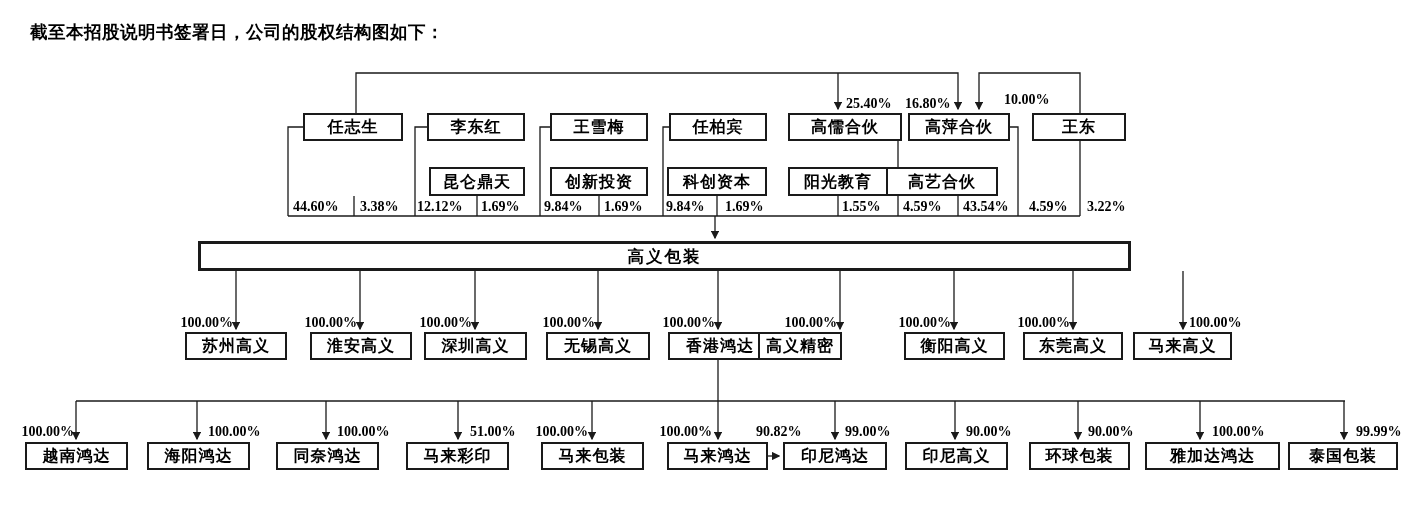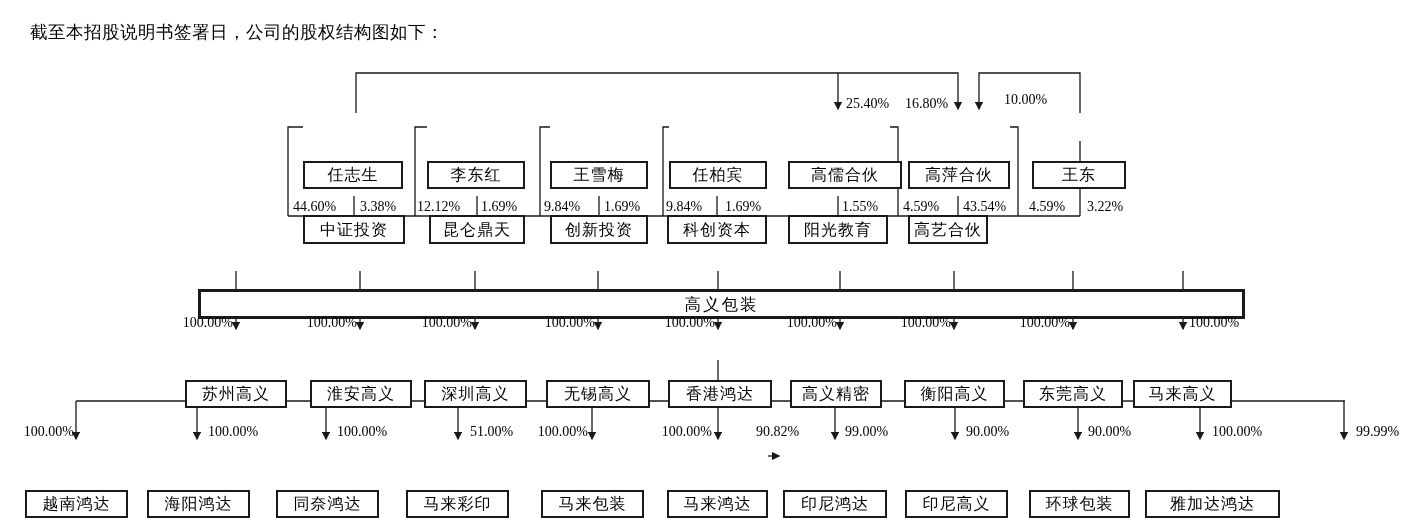--- a/index.html
+++ b/index.html
@@ -1,21 +1,21 @@
 <!DOCTYPE html>
 <html><head>
 <meta charset="utf-8">
 <style>
   html,body{margin:0;padding:0;background:#fff;}
   .stage{position:relative;width:1416px;height:518px;background:#fff;overflow:hidden;
-         font-family:"Liberation Serif","DejaVu Serif",serif;color:#000;}
+         font-family:"Liberation Serif","DejaVu Serif",serif;color:#000;font-weight:bold;}
   .title{position:absolute;left:30px;top:20px;font-size:17.5px;letter-spacing:.5px;white-space:nowrap;}
   svg.wires{position:absolute;left:0;top:0;width:1416px;height:518px;}
   .box{position:absolute;height:28px;line-height:24px;box-sizing:border-box;border:2px solid #1a1a1a;
-       background:#fff;text-align:center;font-size:16px;letter-spacing:1px;white-space:nowrap;margin-top:48px;}
+       background:#fff;text-align:center;font-size:16px;letter-spacing:1px;white-space:nowrap;}
   .box.r2{height:29px;line-height:25px;}
   .box.parent{height:30px;line-height:26px;border-width:3px;font-size:16.5px;letter-spacing:2px;}
   .pct{position:absolute;top:0;font-size:14px;white-space:nowrap;}
 </style>
 </head>
 <body>
 
 <div class="stage">
 
   <div class="title">截至本招股说明书签署日，公司的股权结构图如下：</div>
@@ -82,59 +82,58 @@
   <div class="pct" style="left:1004px;top:92px">10.00%</div>
 
   <div class="box" style="left:303px;top:113px;width:100px">任志生</div>
   <div class="box" style="left:427px;top:113px;width:98px">李东红</div>
   <div class="box" style="left:550px;top:113px;width:98px">王雪梅</div>
   <div class="box" style="left:669px;top:113px;width:98px">任柏宾</div>
   <div class="box" style="left:788px;top:113px;width:114px">高儒合伙</div>
   <div class="box" style="left:908px;top:113px;width:102px">高萍合伙</div>
   <div class="box" style="left:1032px;top:113px;width:94px">王东</div>
 
-  <div class="box r2" style="left:303px;top:167px;width:102px">中证投资</div>
   <div class="box r2" style="left:429px;top:167px;width:96px">昆仑鼎天</div>
   <div class="box r2" style="left:550px;top:167px;width:98px">创新投资</div>
   <div class="box r2" style="left:667px;top:167px;width:100px">科创资本</div>
   <div class="box r2" style="left:788px;top:167px;width:100px">阳光教育</div>
-  <div class="box r2" style="left:908px;top:167px;width:80px">高艺合伙</div>
+  <div class="box r2" style="left:886px;top:167px;width:112px">高艺合伙</div>
 
   <div class="pct" style="left:293px;top:199px">44.60%</div>
   <div class="pct" style="left:360px;top:199px">3.38%</div>
   <div class="pct" style="left:417px;top:199px">12.12%</div>
   <div class="pct" style="left:481px;top:199px">1.69%</div>
   <div class="pct" style="left:544px;top:199px">9.84%</div>
   <div class="pct" style="left:604px;top:199px">1.69%</div>
   <div class="pct" style="left:666px;top:199px">9.84%</div>
   <div class="pct" style="left:725px;top:199px">1.69%</div>
   <div class="pct" style="left:842px;top:199px">1.55%</div>
   <div class="pct" style="left:903px;top:199px">4.59%</div>
   <div class="pct" style="left:963px;top:199px">43.54%</div>
   <div class="pct" style="left:1029px;top:199px">4.59%</div>
   <div class="pct" style="left:1087px;top:199px">3.22%</div>
 
-  <div class="box parent" style="left:198px;top:241px;width:1047px">高义包装</div>
+  <div class="box parent" style="left:198px;top:241px;width:933px">高义包装</div>
 
   <div class="pct" style="right:1183px;top:315px">100.00%</div>
   <div class="pct" style="right:1059px;top:315px">100.00%</div>
   <div class="pct" style="right:944px;top:315px">100.00%</div>
   <div class="pct" style="right:821px;top:315px">100.00%</div>
   <div class="pct" style="right:701px;top:315px">100.00%</div>
   <div class="pct" style="right:579px;top:315px">100.00%</div>
   <div class="pct" style="right:465px;top:315px">100.00%</div>
   <div class="pct" style="right:346px;top:315px">100.00%</div>
   <div class="pct" style="left:1189px;top:315px">100.00%</div>
 
   <div class="box" style="left:185px;top:332px;width:102px">苏州高义</div>
   <div class="box" style="left:310px;top:332px;width:102px">淮安高义</div>
   <div class="box" style="left:424px;top:332px;width:103px">深圳高义</div>
   <div class="box" style="left:546px;top:332px;width:104px">无锡高义</div>
   <div class="box" style="left:668px;top:332px;width:104px">香港鸿达</div>
-  <div class="box" style="left:790px;top:332px;width:92px">高义精密</div>
+  <div class="box" style="left:758px;top:332px;width:84px">高义精密</div>
   <div class="box" style="left:904px;top:332px;width:101px">衡阳高义</div>
   <div class="box" style="left:1023px;top:332px;width:100px">东莞高义</div>
   <div class="box" style="left:1133px;top:332px;width:99px">马来高义</div>
 
   <div class="pct" style="right:1342px;top:424px">100.00%</div>
   <div class="pct" style="left:208px;top:424px">100.00%</div>
   <div class="pct" style="left:337px;top:424px">100.00%</div>
   <div class="pct" style="left:470px;top:424px">51.00%</div>
   <div class="pct" style="right:828px;top:424px">100.00%</div>
   <div class="pct" style="right:704px;top:424px">100.00%</div>
@@ -148,14 +147,15 @@
   <div class="box" style="left:25px;top:442px;width:103px">越南鸿达</div>
   <div class="box" style="left:147px;top:442px;width:103px">海阳鸿达</div>
   <div class="box" style="left:276px;top:442px;width:103px">同奈鸿达</div>
   <div class="box" style="left:406px;top:442px;width:103px">马来彩印</div>
   <div class="box" style="left:541px;top:442px;width:103px">马来包装</div>
   <div class="box" style="left:667px;top:442px;width:101px">马来鸿达</div>
   <div class="box" style="left:783px;top:442px;width:104px">印尼鸿达</div>
   <div class="box" style="left:905px;top:442px;width:103px">印尼高义</div>
   <div class="box" style="left:1029px;top:442px;width:101px">环球包装</div>
   <div class="box" style="left:1145px;top:442px;width:135px">雅加达鸿达</div>
+  <div class="box" style="left:1288px;top:442px;width:110px">泰国包装</div>
 
 </div>
 
 </body></html>

